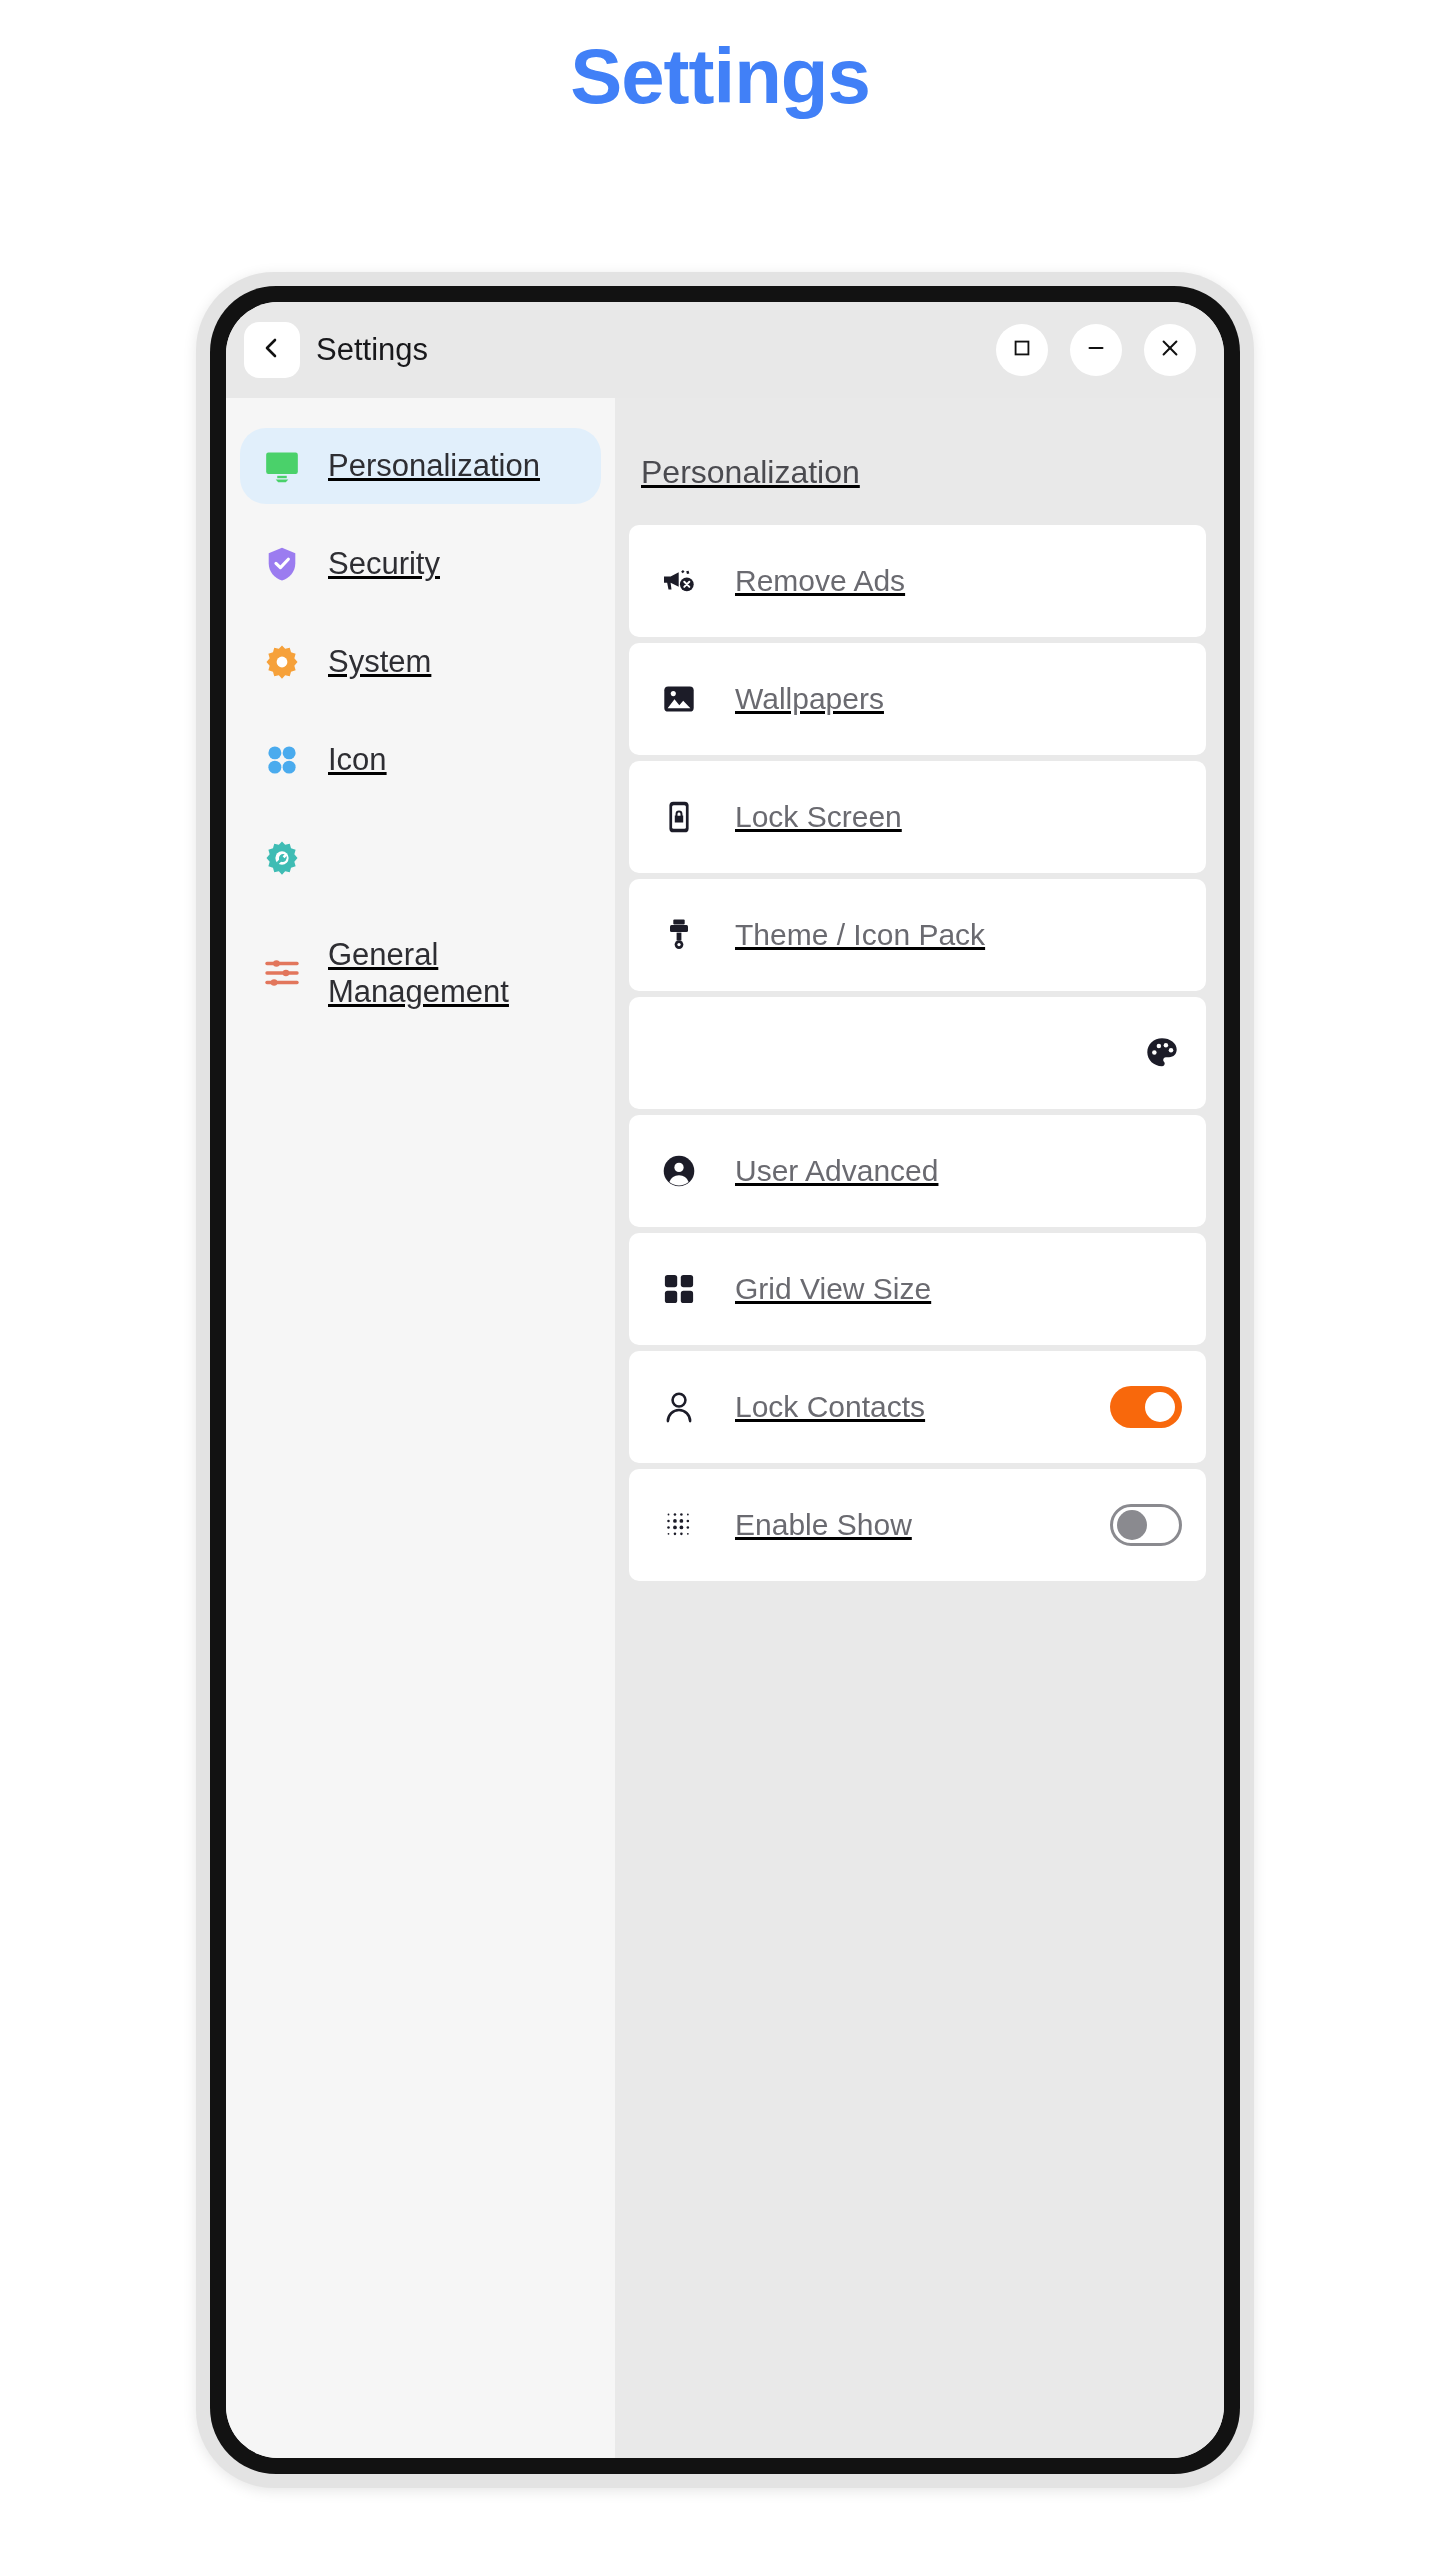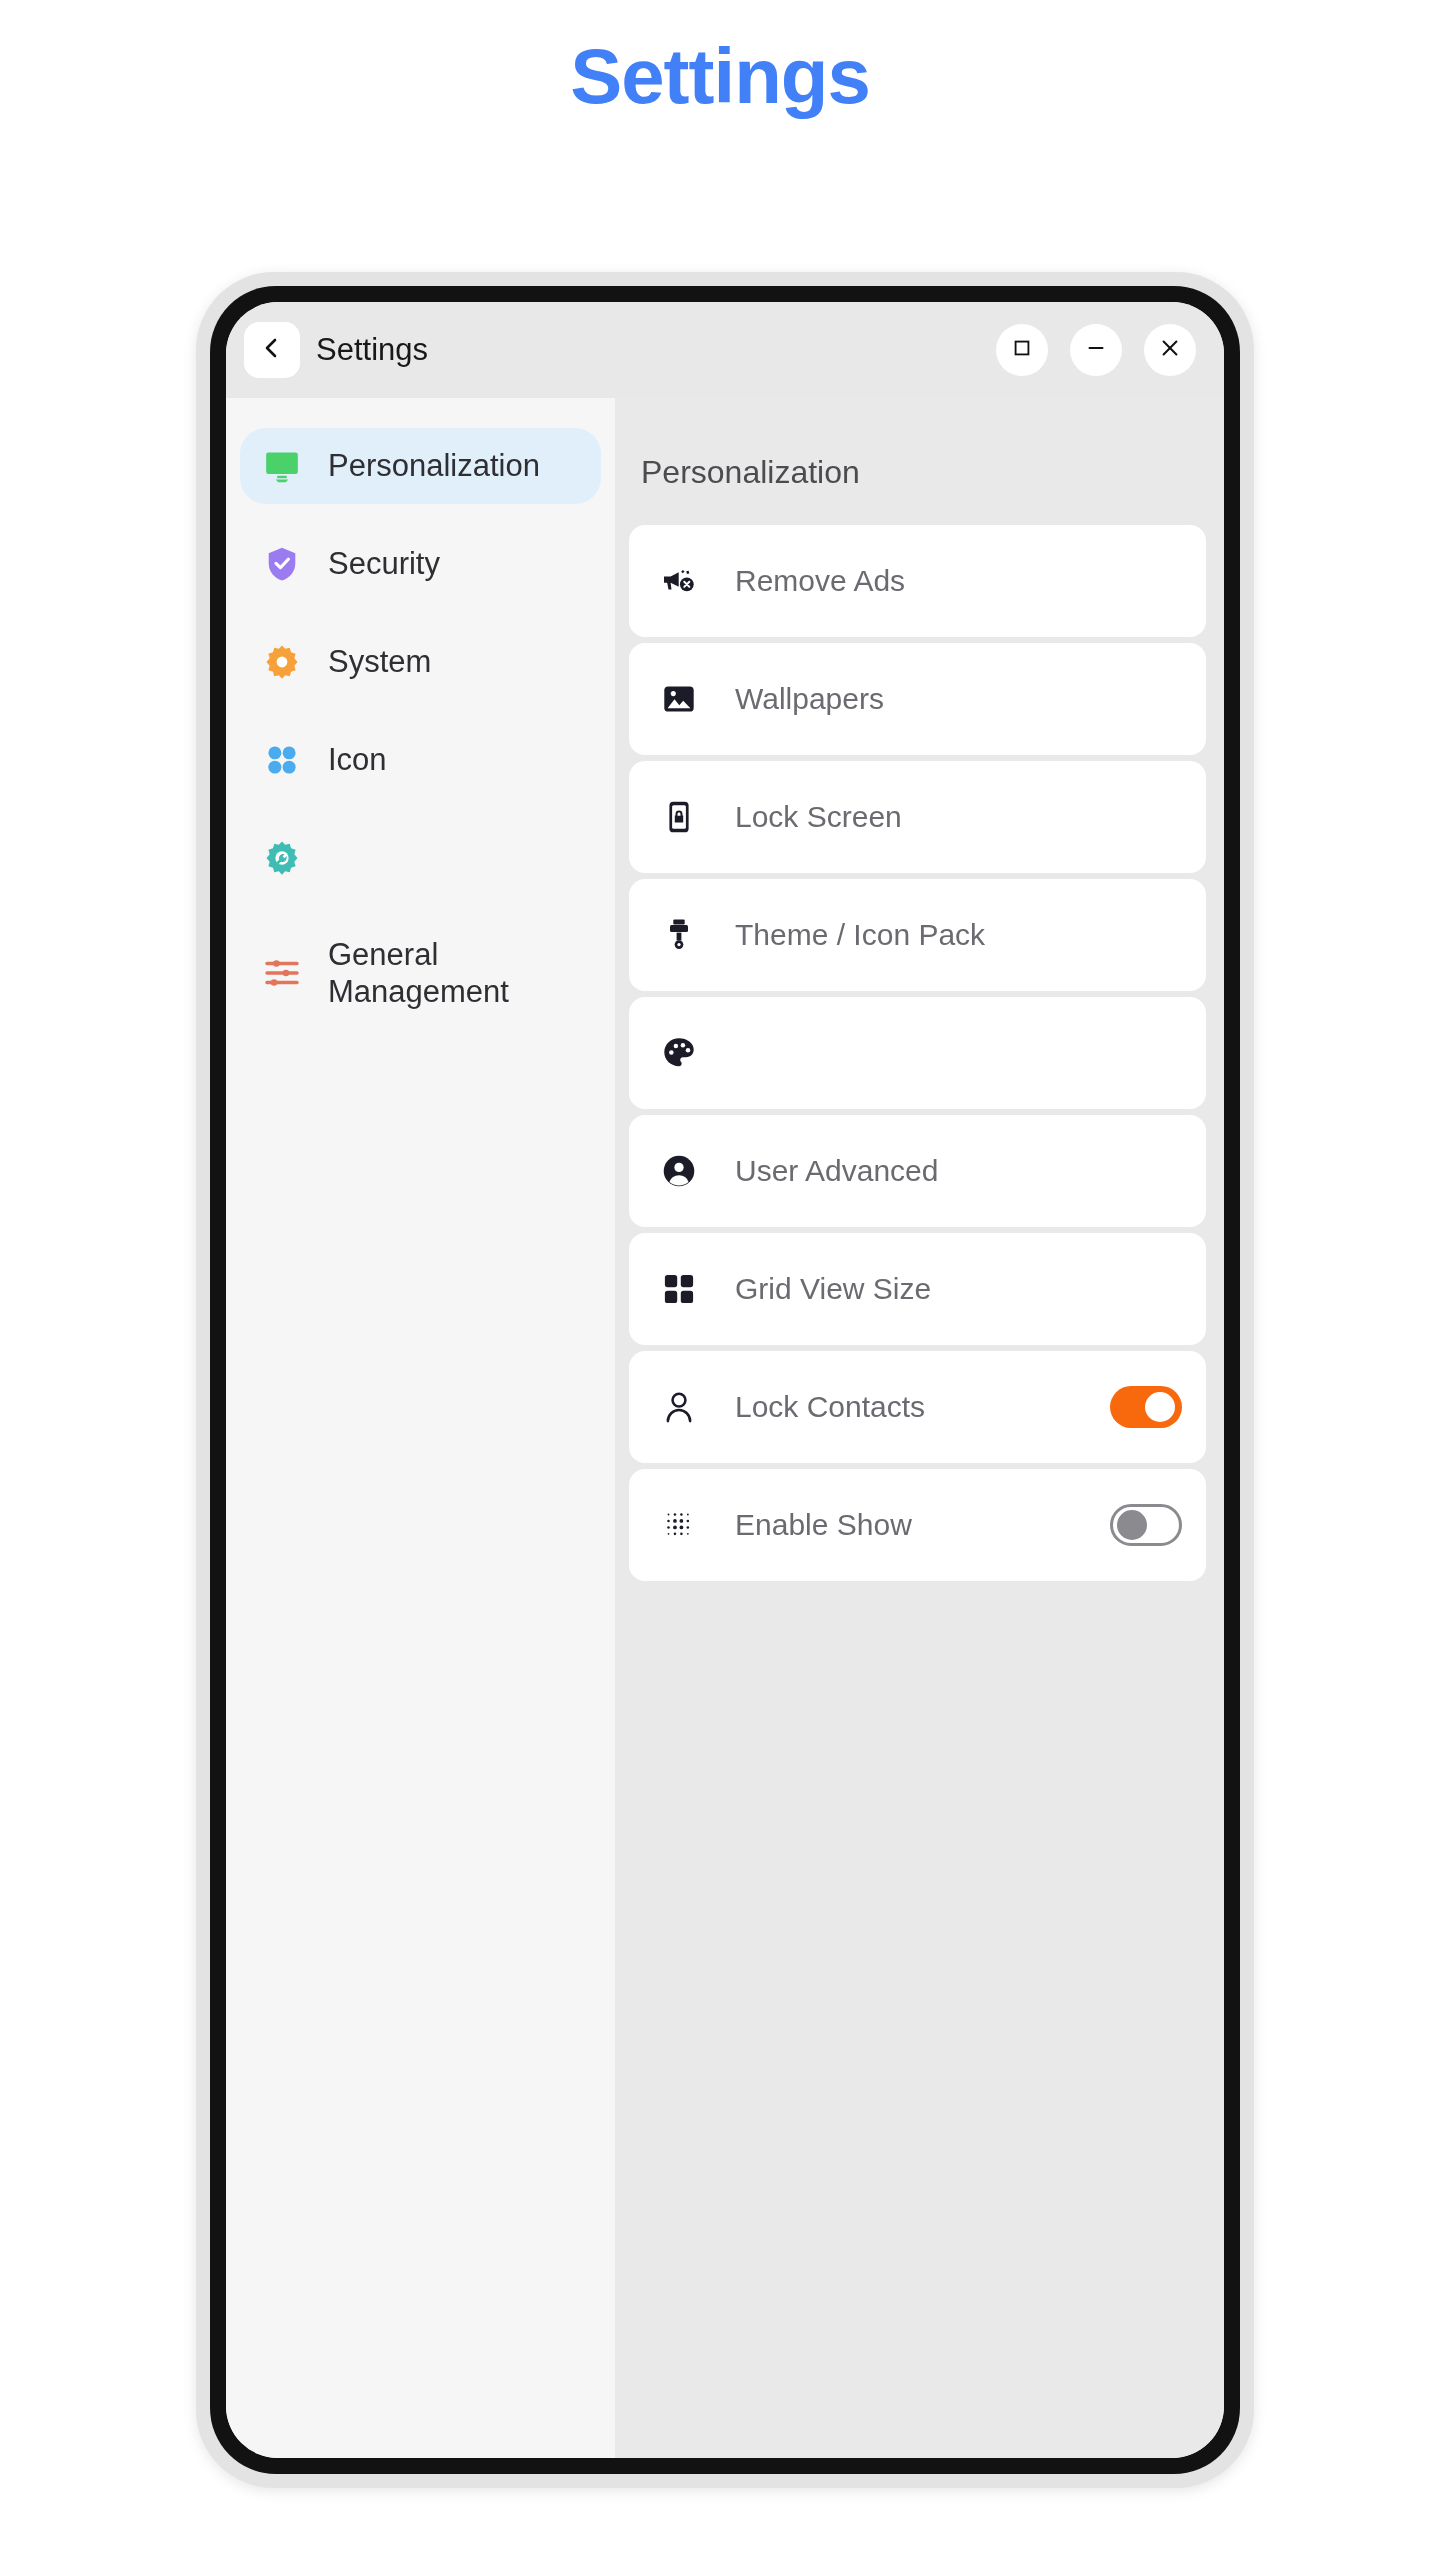--- a/index.html
+++ b/index.html
@@ -71,21 +71,21 @@
   }
   .win-btn {
     width:52px; height:52px;
     background:#ffffff;
     border-radius:50%;
     display:flex; align-items:center; justify-content:center;
   }
   .win-btn svg { width:22px; height:22px; }
 
   
-  .app-body { flex:1 1 auto; display:flex; min-height:0; }
+  .app-body { flex:1 1 auto; display:flex; min-height:0;text-decoration:underline; }
 
   
   .sidebar {
     flex:0 0 389px;
     background:#f6f6f6;
     padding:30px 14px 0 14px;
   }
   .side-item {
     display:flex; align-items:center;
     gap:26px;
@@ -113,26 +113,27 @@
     min-width:0;
     display:flex; flex-direction:column;
   }
   .content-head {
     font-size:32px; color:#4b4b50;
     padding:56px 0 34px 26px;
   }
   .card-list { padding:0 18px 0 14px; }
   .card {
     background:#ffffff;
-    border-radius:16px;
+    border-radius:10px;
     min-height:112px;
     margin-bottom:6px;
     display:flex; align-items:center;
     padding:0 24px 0 30px;
     gap:36px;
+    justify-content:flex-end;
   }
   .card-ico {
     flex:0 0 40px; width:40px; height:40px;
     display:flex; align-items:center; justify-content:center;
     color:#1c1c28;
   }
   .card-ico svg { width:36px; height:36px; }
   .card-label {
     font-size:30px; color:#6a6a70;
     flex:1 1 auto;

